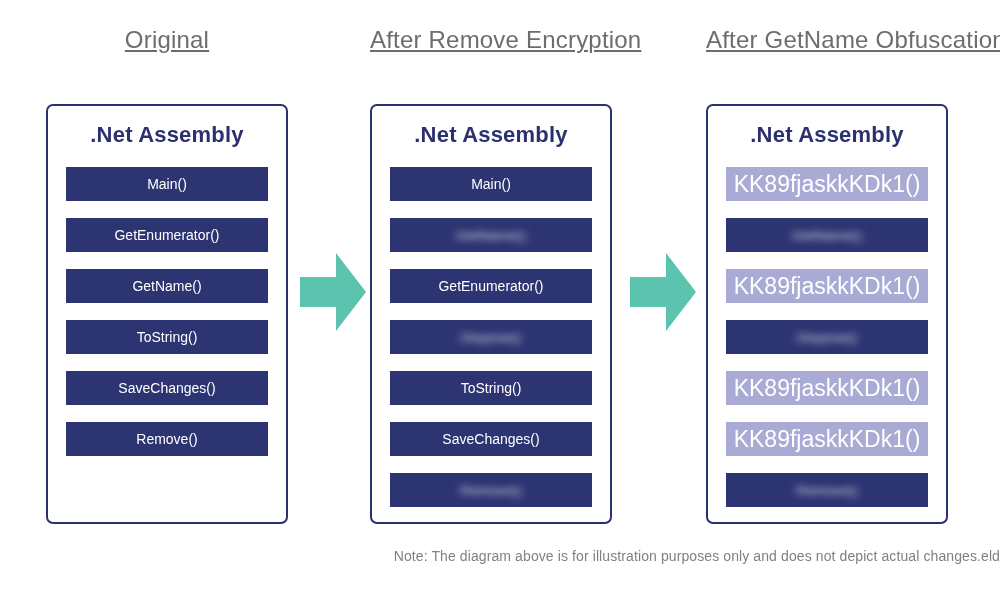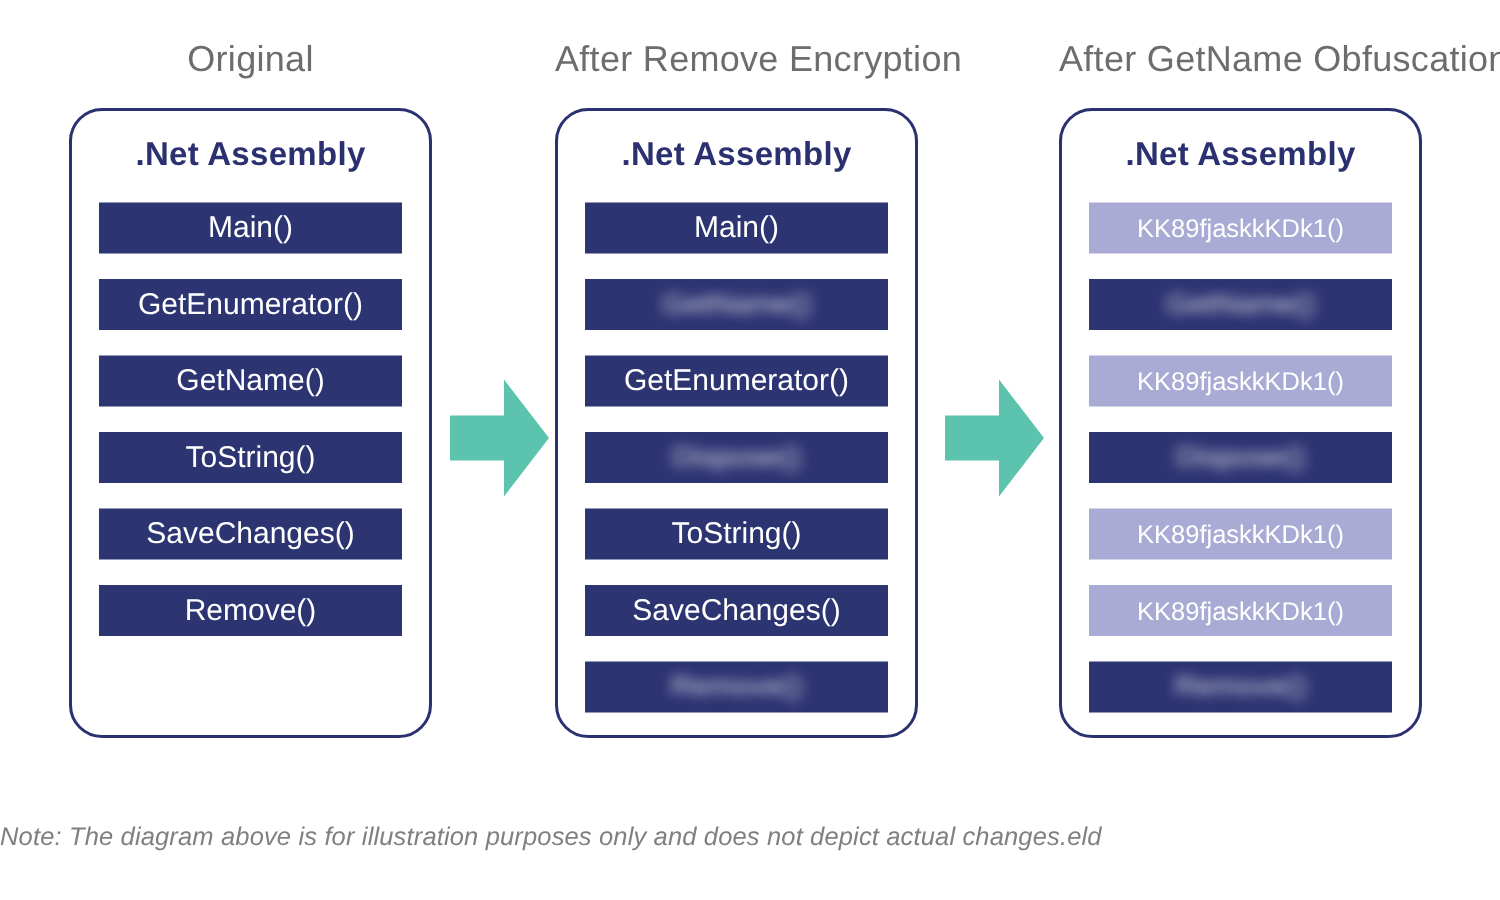--- a/index.html
+++ b/index.html
@@ -22,34 +22,35 @@
   
   .col-header {
     position: absolute;
     top: 26px;
     text-align: center;
     font-size: 24px;
     font-weight: 400;
     color: #6d6d6d;
     letter-spacing: .2px;
     white-space: nowrap;
+    text-decoration: underline;
   }
   .col-header.c0 { left: 46px;  width: 242px; }
   .col-header.c1 { left: 370px; width: 242px; }
   .col-header.c2 { left: 706px; width: 242px; }
 
   
   .card {
     position: absolute;
-    top: 72px;
+    top: 104px;
     width: 242px;
     height: 420px;
     box-sizing: border-box;
     border: 2px solid #2b3170;
-    border-radius: 22px;
+    border-radius: 7px;
     background: #ffffff;
   }
   .card.c0 { left: 46px; }
   .card.c1 { left: 370px; }
   .card.c2 { left: 706px; }
 
   .card-title {
     position: absolute;
     top: 16px;
     left: 0;
@@ -74,61 +75,60 @@
     margin-bottom: 17px;
     background: #2d3472;
     display: flex;
     align-items: center;
     justify-content: center;
     overflow: hidden;
   }
   .row:last-child { margin-bottom: 0; }
 
   .row .label {
-    font-size: 20px;
+    font-size: 14px;
     color: #ffffff;
     white-space: nowrap;
     line-height: 1;
   }
 
   
   .row.encrypted .label {
     filter: blur(4.2px);
     opacity: .78;
     transform: scaleY(.92);
   }
 
   
   .row.obfuscated {
     background: #a9abd5;
   }
   .row.obfuscated .label {
     color: #ffffff;
-    font-size: 17px;
+    font-size: 23px;
   }
 
   
   .arrow {
     position: absolute;
     width: 66px;
     height: 78px;
   }
   .arrow.a0 { left: 300px; top: 253px; }
   .arrow.a1 { left: 630px; top: 253px; }
   .arrow svg { display: block; width: 100%; height: 100%; }
 
   
   .footnote {
     position: absolute;
     top: 548px;
     left: 0;
     width: 100%;
-    text-align: left;
-    font-size: 17px;
-    font-style: italic;
+    text-align: right;
+    font-size: 14px;
     color: #808080;
     letter-spacing: .1px;
   }
 </style>
 </head>
 <body>
 
 <div id="stage">
 
   <div class="col-header c0">Original</div>

